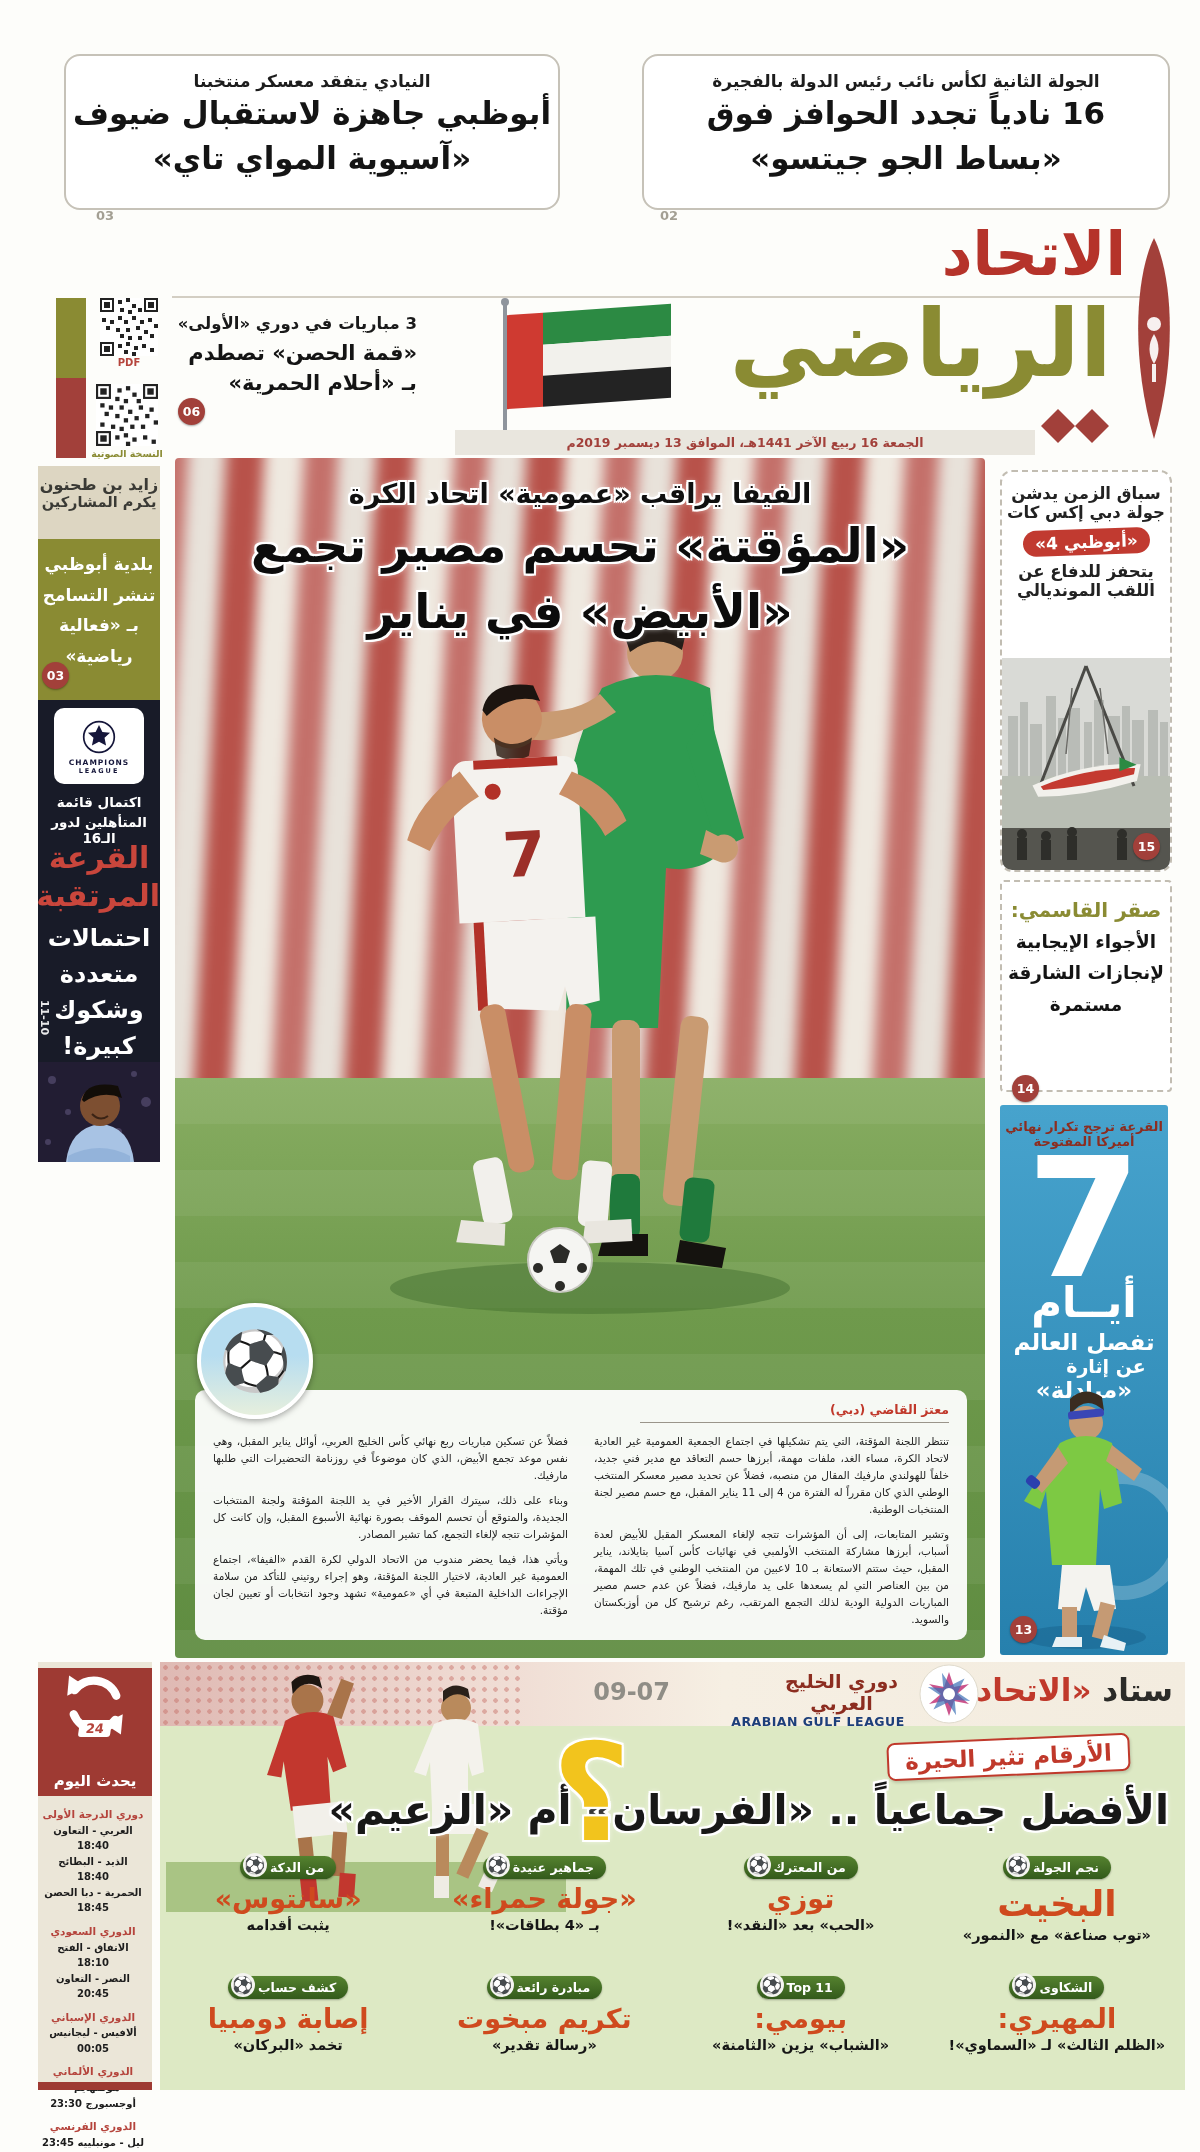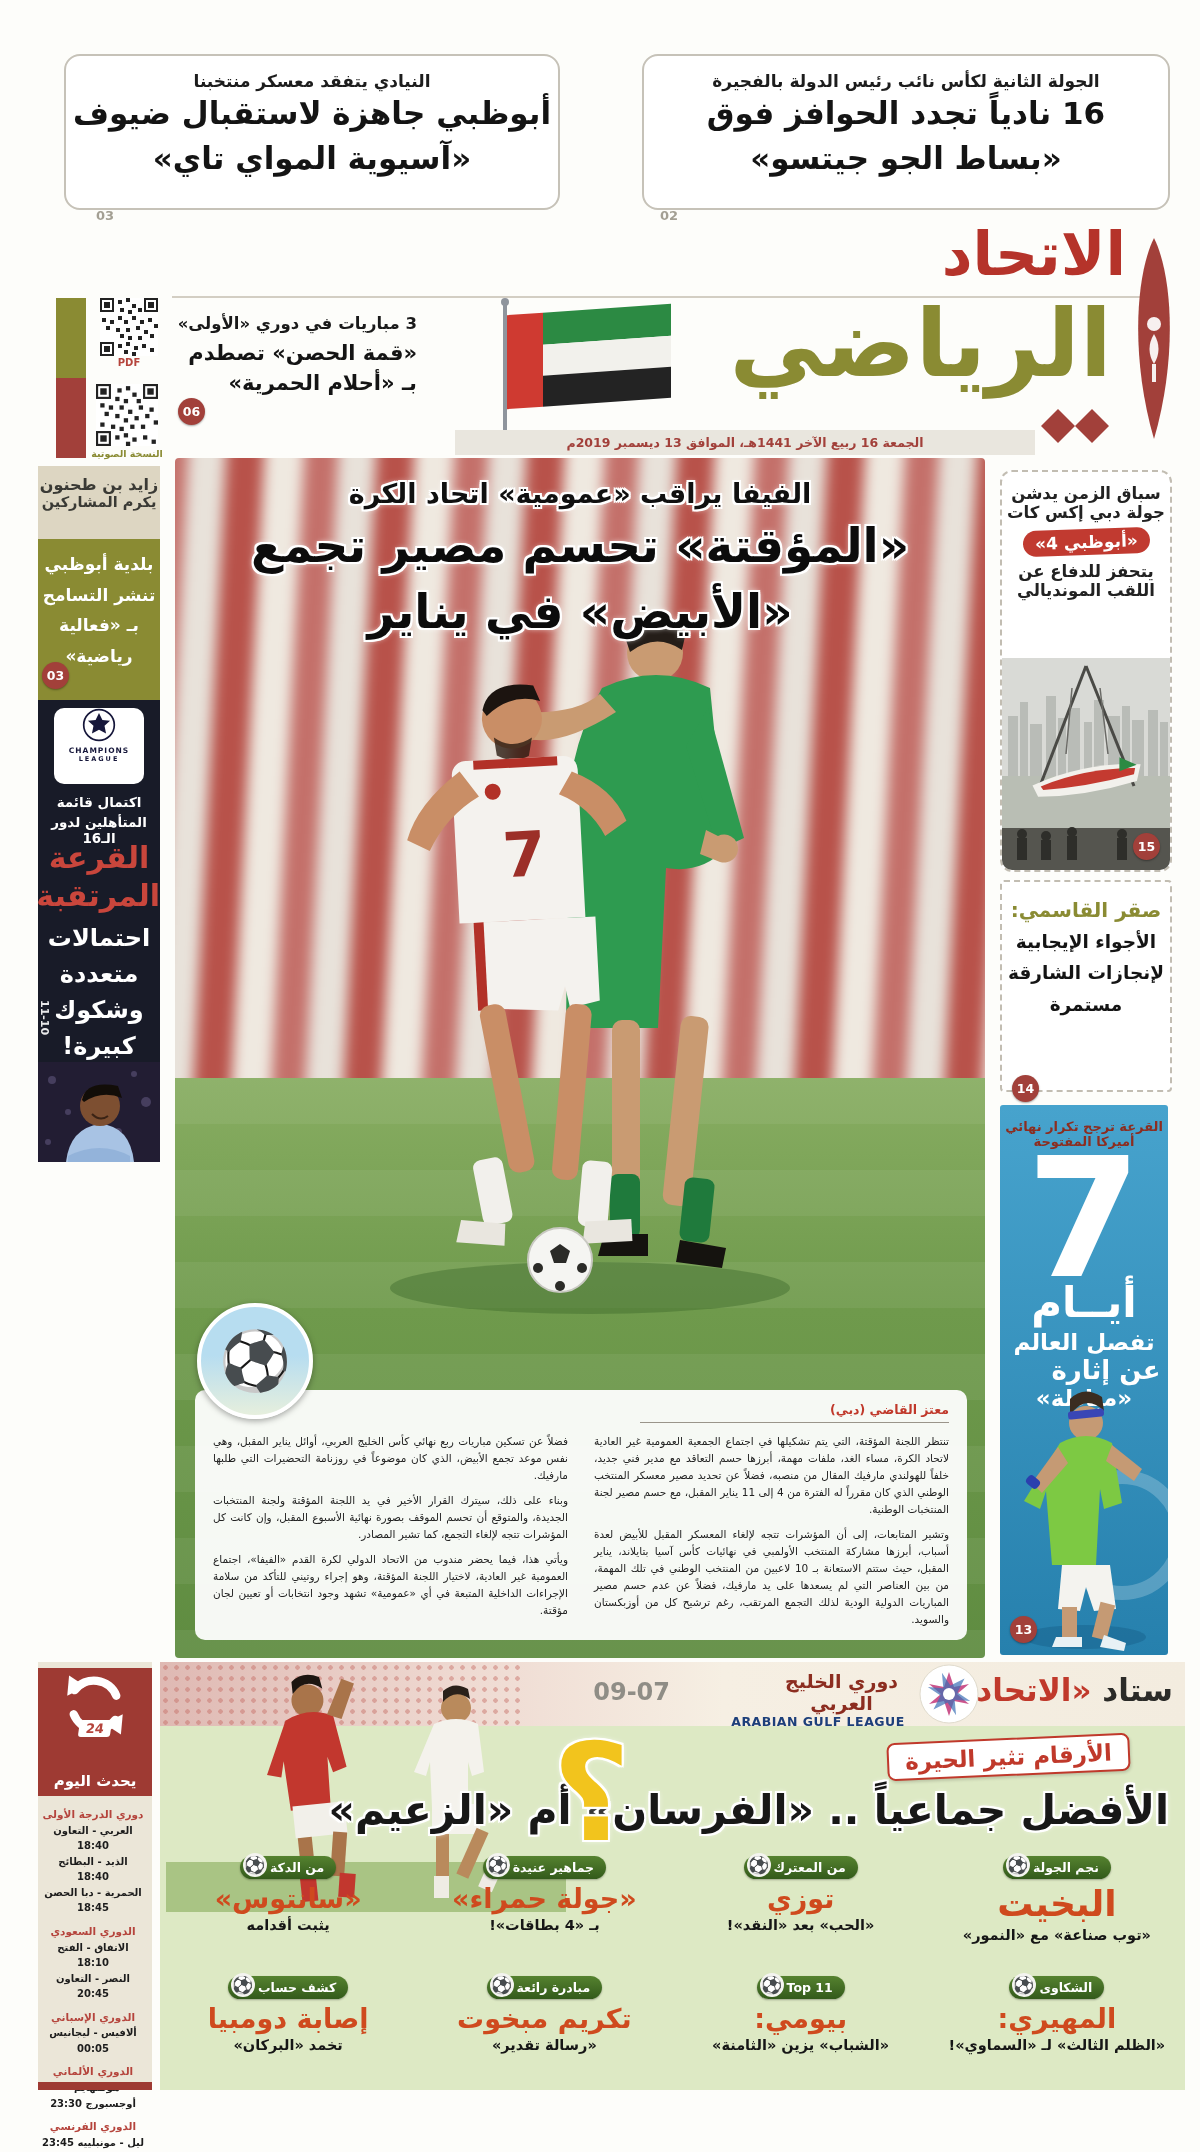--- a/index.html
+++ b/index.html
@@ -196,21 +196,21 @@
     <div style="height:156px;background:#8a8b33;padding-top:10px;">
       <div class="c b w" style="font-size:17px;line-height:1.8;">بلدية أبوظبي</div>
       <div class="c b w" style="font-size:17px;line-height:1.8;">تنشر التسامح</div>
       <div class="c b w" style="font-size:17px;line-height:1.8;">بـ «فعالية</div>
       <div class="c b w" style="font-size:17px;line-height:1.8;">رياضية»</div>
     </div>
     <div class="pgbadge" style="left:4px;top:196px;">03</div>
   </div>
 
   <div class="abs" style="left:38px;top:700px;width:122px;height:462px;background:#181b28;overflow:hidden;">
-    <div class="abs" style="left:16px;top:8px;width:90px;height:76px;background:#fff;border-radius:10px;text-align:center;padding-top:0;box-sizing:border-box;">
+    <div class="abs" style="left:16px;top:8px;width:90px;height:76px;background:#fff;border-radius:10px;text-align:center;padding-top:12px;box-sizing:border-box;">
       <svg width="34" height="34" viewBox="0 0 40 40">
           <circle cx="20" cy="20" r="18" fill="#fff" stroke="#15163a" stroke-width="2"></circle>
           <path d="M20 6 l4 8 9 1 -6.5 6 1.8 9 -8.3 -4.5 L11.7 30 l1.8 -9 L7 15 l9 -1 z" fill="#15163a"></path>
         </svg>
       <div style="font-size:7.5px;font-weight:bold;color:#15163a;letter-spacing:1px;">CHAMPIONS</div>
       <div style="font-size:6.5px;font-weight:bold;color:#15163a;letter-spacing:2px;">LEAGUE</div>
     </div>
     <div class="ucl-line" style="top:94px;font-size:13.5px;">اكتمال قائمة</div>
     <div class="ucl-line" style="top:114px;font-size:13.5px;">المتأهلين لدور الـ16</div>
     <div class="ucl-line" style="top:140px;font-size:30px;color:#c9463c;">القرعة</div>
@@ -374,21 +374,21 @@
     <div class="c b" style="font-size:18.5px;color:#141414;line-height:1.7;">مستمرة</div>
     <div class="pgbadge" style="left:10px;bottom:-12px;">14</div>
   </div>
 
   <div class="abs" style="left:1000px;top:1105px;width:168px;height:550px;background:linear-gradient(#47a3cd,#2680ad);overflow:hidden;border-radius:3px;">
     <div class="c b" style="font-size:13px;color:#8c2d20;margin-top:14px;">القرعة ترجح تكرار نهائي</div>
     <div class="c b" style="font-size:13px;color:#8c2d20;">أميركا المفتوحة</div>
     <div class="c b w" style="font-size:165px;line-height:.9;margin-top:-4px;">7</div>
     <div class="c b w" style="font-size:42px;margin-top:-16px;">أيــام</div>
     <div class="c b w" style="font-size:23px;margin-top:2px;">تفصل العالم</div>
-    <div class="c b w" style="font-size:26px;padding-left:44px;">عن إثارة</div>
+    <div class="c b w" style="font-size:19px;padding-left:44px;">عن إثارة</div>
     <div class="c b w" style="font-size:23px;">«مبادلة»</div>
     <div class="abs" style="left:0;bottom:0;width:168px;height:270px;">
       <svg width="168" height="270" viewBox="0 0 168 270">
           <ellipse cx="84" cy="252" rx="62" ry="12" fill="#18628c" opacity=".5"></ellipse>
           <circle cx="122" cy="150" r="58" fill="none" stroke="#fff" opacity=".22" stroke-width="14"></circle>
           <circle cx="86" cy="38" r="17" fill="#c59a74"></circle>
           <path d="M70 30 q16 -22 34 -4 l-2 -14 q-18 -12 -32 2 z" fill="#3a2c20"></path>
           <rect x="68" y="25" width="36" height="8" rx="3" fill="#3946b5" transform="rotate(-6 86 29)"></rect>
           <path d="M60 58 q26 -14 52 0 l10 60 -18 6 -4 -20 -4 76 h-44 l-6 -74 -6 18 -16 -8 z" fill="#7dc943"></path>
           <path d="M58 62 l-26 36 10 10 26 -30 z" fill="#c59a74"></path>

